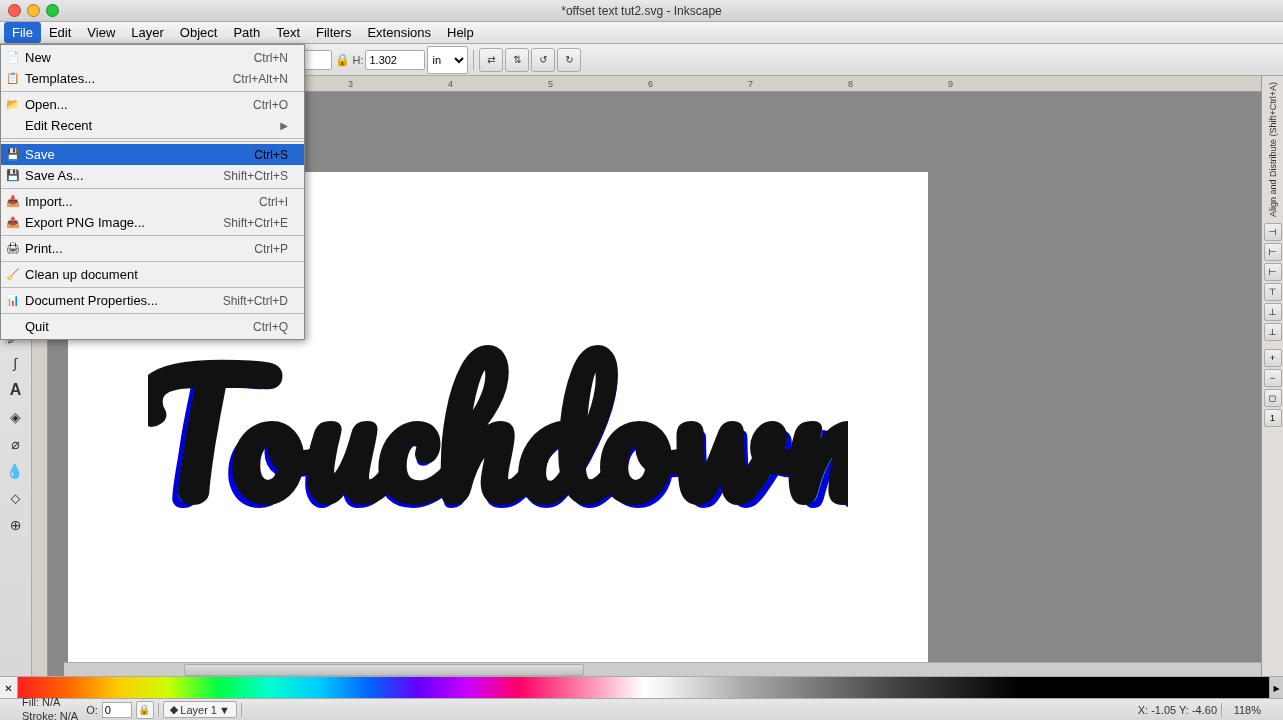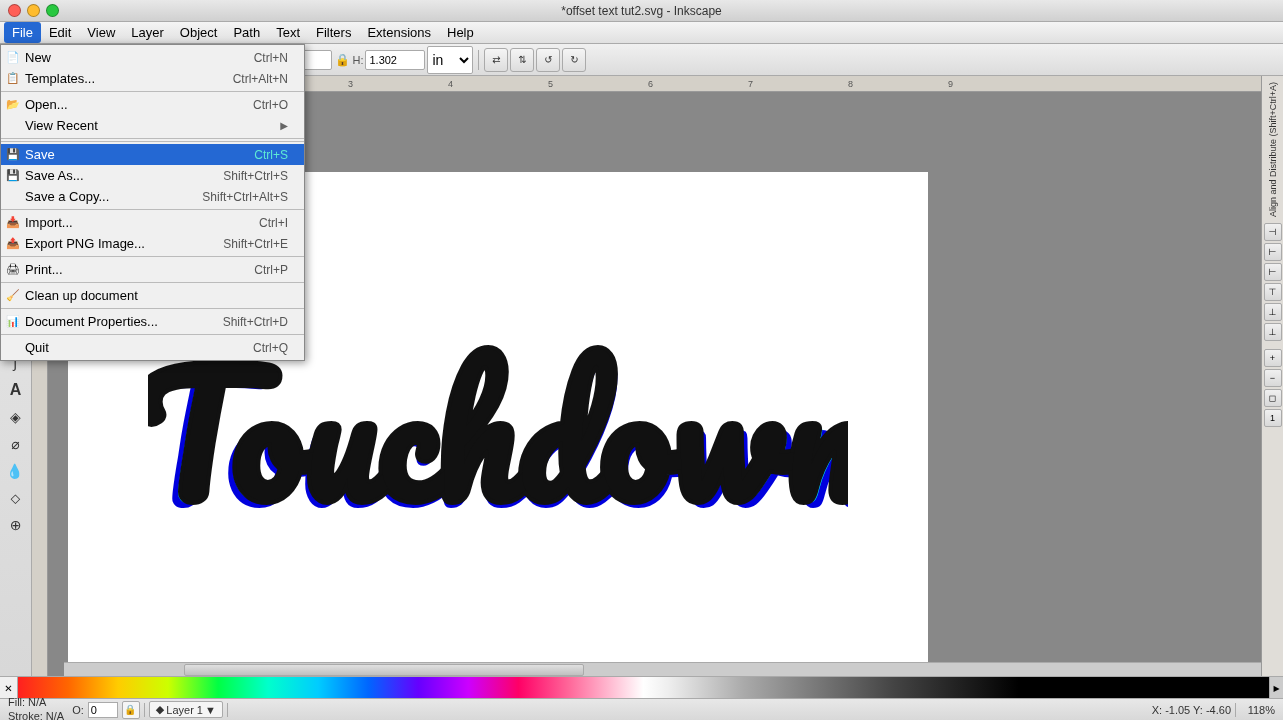--- a/index.html
+++ b/index.html
@@ -103,21 +103,21 @@
       border: 1px solid #aaa;
       background: #fff;
       border-radius: 2px;
       padding: 0 3px;
       font-size: 11px;
     }
     .toolbar-select {
       height: 28px;
       border: 1px solid #aaa;
       background: #fff;
-      font-size: 14px;
+      font-size: 11px;
       border-radius: 2px;
     }
     .lock-btn {
       width: 16px; height: 16px;
       cursor: pointer;
       font-size: 12px;
       display: flex;
       align-items: center;
       justify-content: center;
     }
@@ -234,21 +234,21 @@
     }
     .menu-group-item.highlighted {
       background: #2468d3;
       color: #fff;
     }
     .menu-group-item .shortcut {
       margin-left: auto;
       font-size: 12px;
       color: #555;
     }
-    .menu-group-item.highlighted .shortcut { color: #5eead4; }
+    .menu-group-item.highlighted .shortcut { color: #000000; }
     .menu-group-item .icon-spot {
       position: absolute;
       left: 4px;
       width: 16px;
       height: 16px;
       display: flex;
       align-items: center;
       justify-content: center;
       font-size: 11px;
     }
@@ -479,21 +479,21 @@
 <div style="display:flex; height:22px; background:#d4d0c8; border-top:1px solid #aaa;">
 
   <div style="flex:1; overflow:hidden; display:flex;">
     <div style="width:18px; height:22px; background:#f0f0f0; border-right:1px solid #aaa; display:flex; align-items:center; justify-content:center; font-size:10px; cursor:pointer;">✕</div>
 
     <div style="flex:1; height:22px; background:linear-gradient(to right, #ff2020 0%, #ff6600 4%, #ffcc00 8%, #ccff00 12%, #00ff44 16%, #00ffcc 20%, #00ccff 24%, #0066ff 28%, #6600ff 32%, #cc00ff 36%, #ff0066 40%, #ff6699 44%, #ffffff 50%, #eeeeee 52%, #cccccc 55%, #aaaaaa 58%, #888888 62%, #666666 66%, #444444 70%, #222222 75%, #000000 80%); cursor:crosshair;"></div>
     <div style="width:14px; height:22px; background:#ccc; border-left:1px solid #aaa; display:flex; align-items:center; justify-content:center; font-size:8px; cursor:pointer;">▶</div>
   </div>
 </div>
 
-<div id="status-bar" style="height:22px; background:linear-gradient(to bottom,#e8e8e8,#d8d8d8); border-top:1px solid #aaa; display:flex; align-items:center; padding:0 8px; gap:4px; font-size:11px;">
+<div id="status-bar" style="height:22px; background:linear-gradient(to bottom,#e8e8e8,#d8d8d8); border-top:1px solid #aaa; display:flex; align-items:center; padding:0 22px; gap:4px; font-size:11px;">
   <div style="display:flex; flex-direction:column; line-height:1.2; margin-right:4px;">
     <div style="display:flex; gap:3px;">
       <span>Fill:</span>
       <span>N/A</span>
     </div>
     <div style="display:flex; gap:3px;">
       <span>Stroke:</span>
       <span>N/A</span>
     </div>
   </div>
@@ -530,46 +530,41 @@
     <div class="menu-separator"></div>
 
     <div class="menu-group-item">
       <span class="icon-spot">📂</span>
       <span>Open...</span>
       <span class="shortcut">Ctrl+O</span>
     </div>
 
     <div class="menu-group-item">
       <span class="icon-spot"></span>
-      <span>View Recent</span>
+      <span>Edit Recent</span>
       <span class="submenu-arrow">▶</span>
     </div>
 
     <div class="menu-separator"></div>
 
 
     <div class="menu-separator"></div>
 
     <div class="menu-group-item highlighted">
       <span class="icon-spot">💾</span>
       <span>Save</span>
       <span class="shortcut">Ctrl+S</span>
     </div>
 
     <div class="menu-group-item">
       <span class="icon-spot">💾</span>
       <span>Save As...</span>
       <span class="shortcut">Shift+Ctrl+S</span>
     </div>
 
-    <div class="menu-group-item">
-      <span class="icon-spot"></span>
-      <span>Save a Copy...</span>
-      <span class="shortcut">Shift+Ctrl+Alt+S</span>
-    </div>
 
     <div class="menu-separator"></div>
 
     <div class="menu-group-item">
       <span class="icon-spot">📥</span>
       <span>Import...</span>
       <span class="shortcut">Ctrl+I</span>
     </div>
 
     <div class="menu-group-item">

